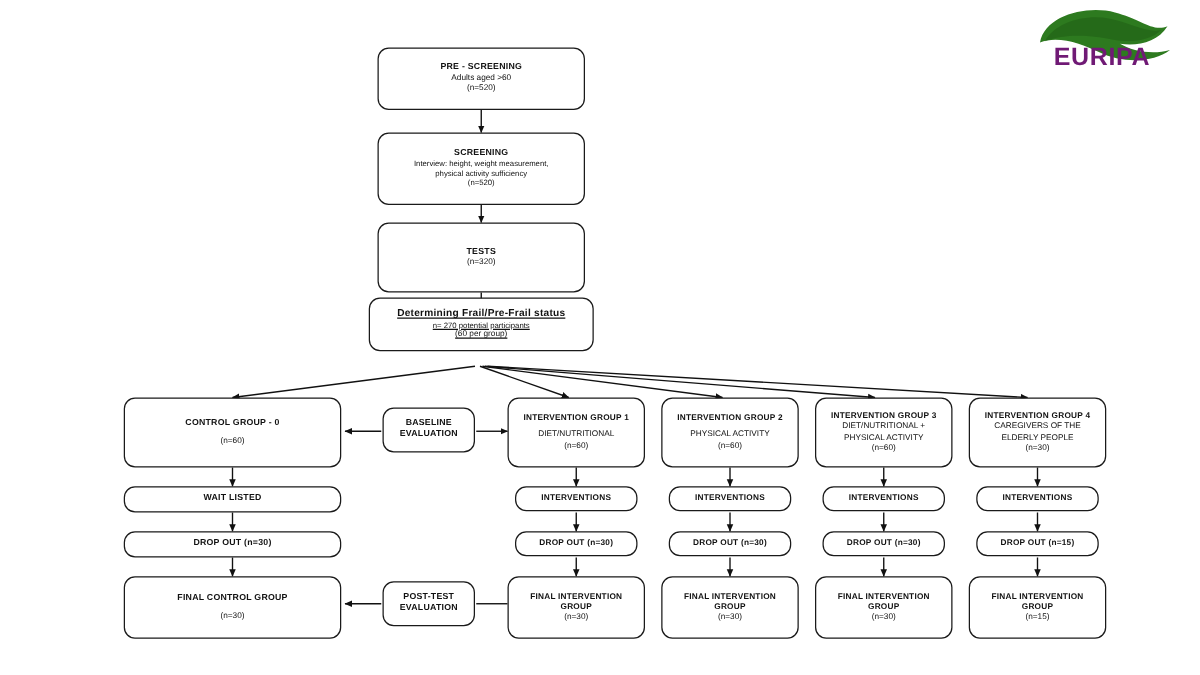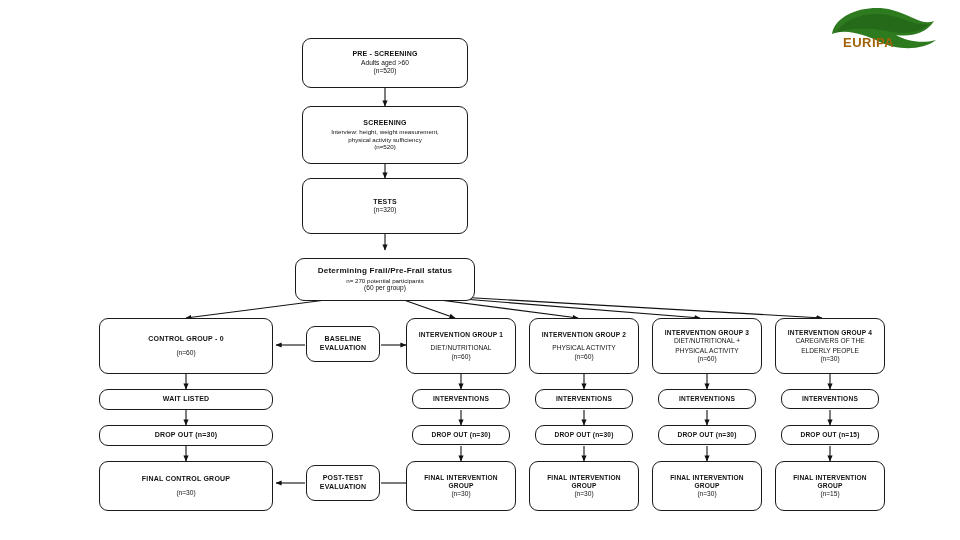--- a/index.html
+++ b/index.html
@@ -65,23 +65,23 @@
     width: 120px;
     height: 52px;
     z-index: 10;
   }
   #logo .word {
     position: absolute;
     left: 17px;
     top: 31px;
     font-family: "Liberation Sans", sans-serif;
     font-weight: bold;
-    font-size: 13px;
+    font-size: 20px;
     letter-spacing: 0.5px;
-    color: #a16207;
+    color: #701a75;
   }
 </style>
 </head>
 <body>
 
 <div id="canvas">
 
   <svg class="edges" viewBox="0 0 960 540">
     <defs>
       <marker id="ah" markerWidth="7" markerHeight="7" refX="5.6" refY="3" orient="auto" markerUnits="userSpaceOnUse">
@@ -150,21 +150,21 @@
     <div class="sub f6">Interview: height, weight measurement,</div>
     <div class="sub f6">physical activity sufficiency</div>
     <div class="sub f6">(n=520)</div>
   </div>
 
   <div class="box" style="left:302px; top:178px; width:166px; height:56px;">
     <div class="ttl f7">TESTS</div>
     <div class="sub f65">(n=320)</div>
   </div>
 
-  <div class="box" style="left:295px; top:258px; width:180px; height:43px;">
+  <div class="box" style="left:295px; top:238px; width:180px; height:43px;text-decoration:underline;">
     <div class="ttl f8">Determining Frail/Pre-Frail status</div>
     <div class="sub f6">n= 270 potential participants</div>
     <div class="sub f65">(60 per group)</div>
   </div>
 
   <div class="box" style="left:99px; top:318px; width:174px; height:56px;">
     <div class="ttl f7">CONTROL GROUP - 0</div>
     <div class="gap2"></div>
     <div class="sub f65">(n=60)</div>
   </div>

